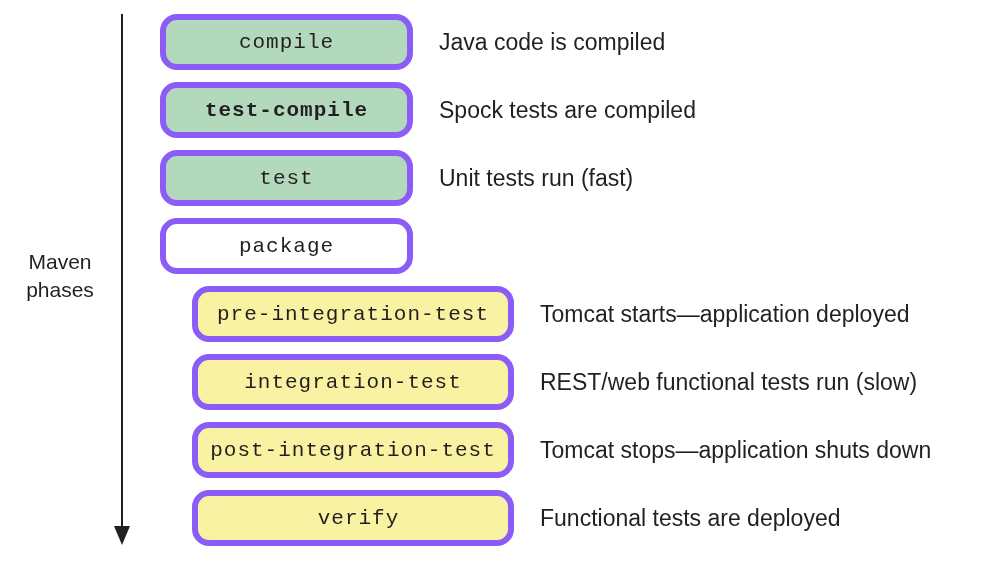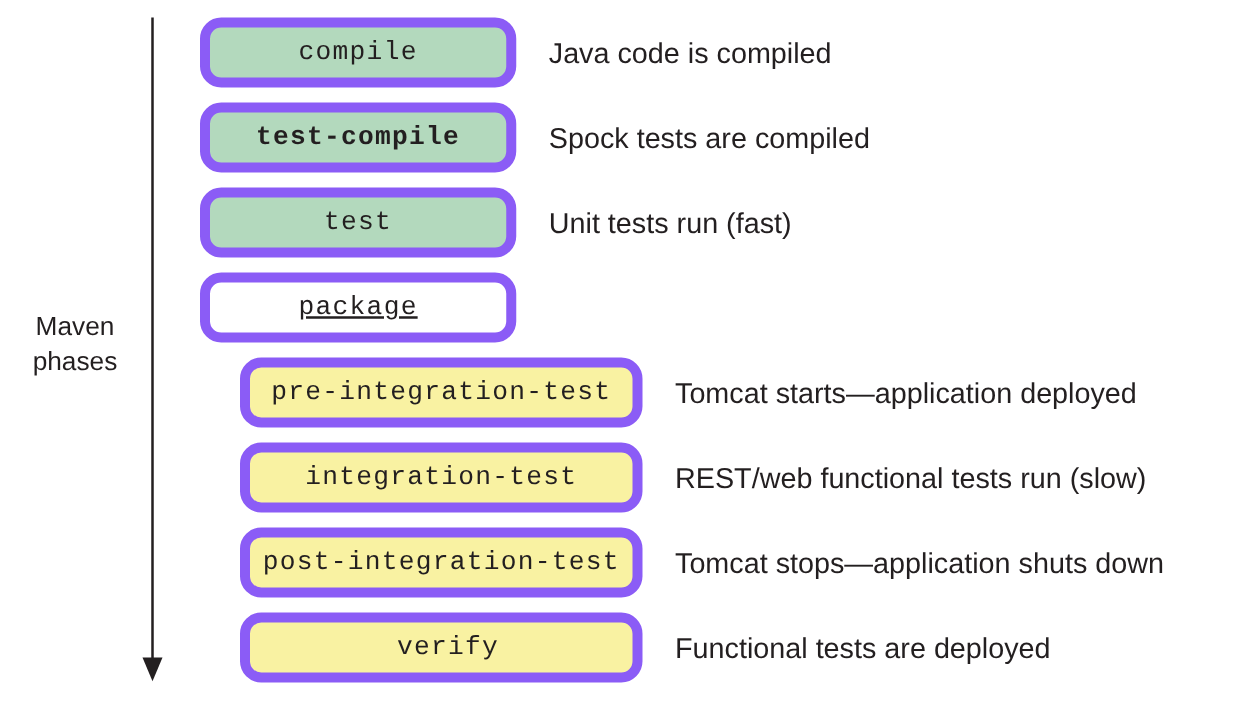--- a/index.html
+++ b/index.html
@@ -52,21 +52,21 @@
     top: 14px;
   }
   .row {
     display: flex;
     align-items: center;
     height: 56px;
     margin-bottom: 12px;
   }
   .box {
     height: 56px;
-    border: 8px solid #8b5cf6;
+    border: 6px solid #8b5cf6;
     border-radius: 17px;
     box-sizing: border-box;
     display: flex;
     align-items: center;
     justify-content: center;
     font-family: "Liberation Mono", "DejaVu Sans Mono", monospace;
     font-size: 21px;
     letter-spacing: 1px;
     color: #231f20;
     background: #ffffff;
@@ -110,21 +110,21 @@
     </div>
 
     <div class="row">
       <div class="box short" style="background: rgb(179, 217, 189);">
         <span>test</span>
       </div>
       <div class="desc">Unit tests run (fast)</div>
     </div>
 
     <div class="row">
-      <div class="box short" style="background: rgb(255, 255, 255); text-decoration: underline;">
+      <div class="box short" style="background: rgb(255, 255, 255);">
         <span>package</span>
       </div>
       <div class="desc"></div>
     </div>
 
     <div class="row">
       <div class="box long" style="background: rgb(249, 242, 162);">
         <span>pre-integration-test</span>
       </div>
       <div class="desc">Tomcat starts—application deployed</div>

